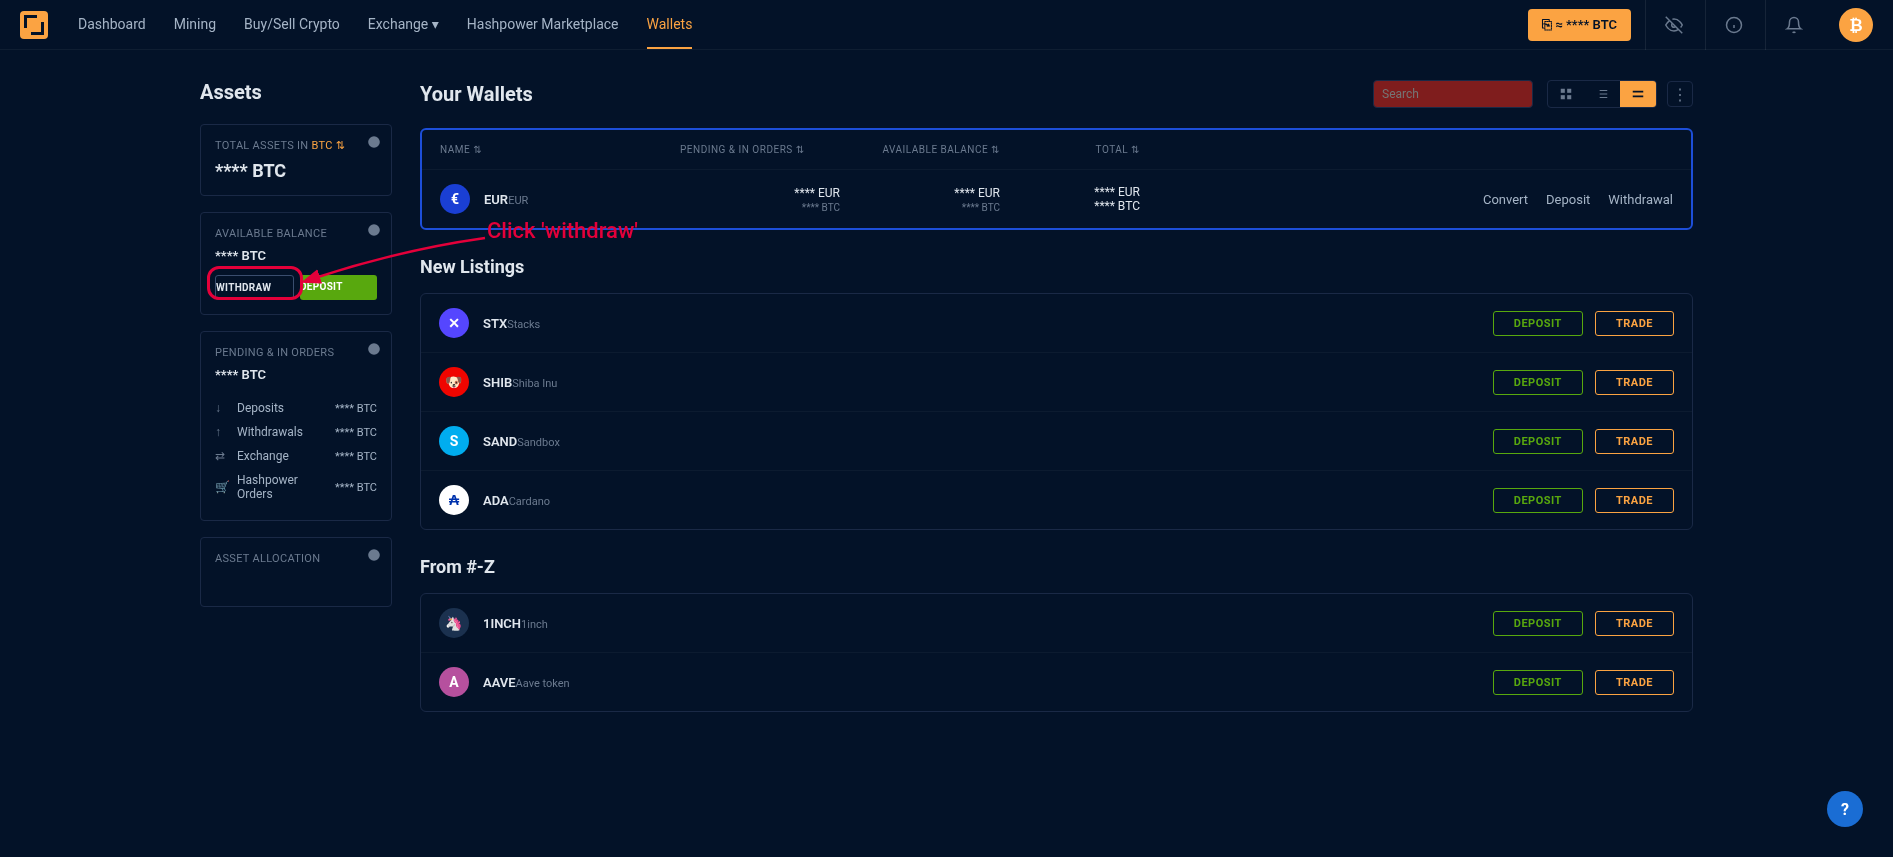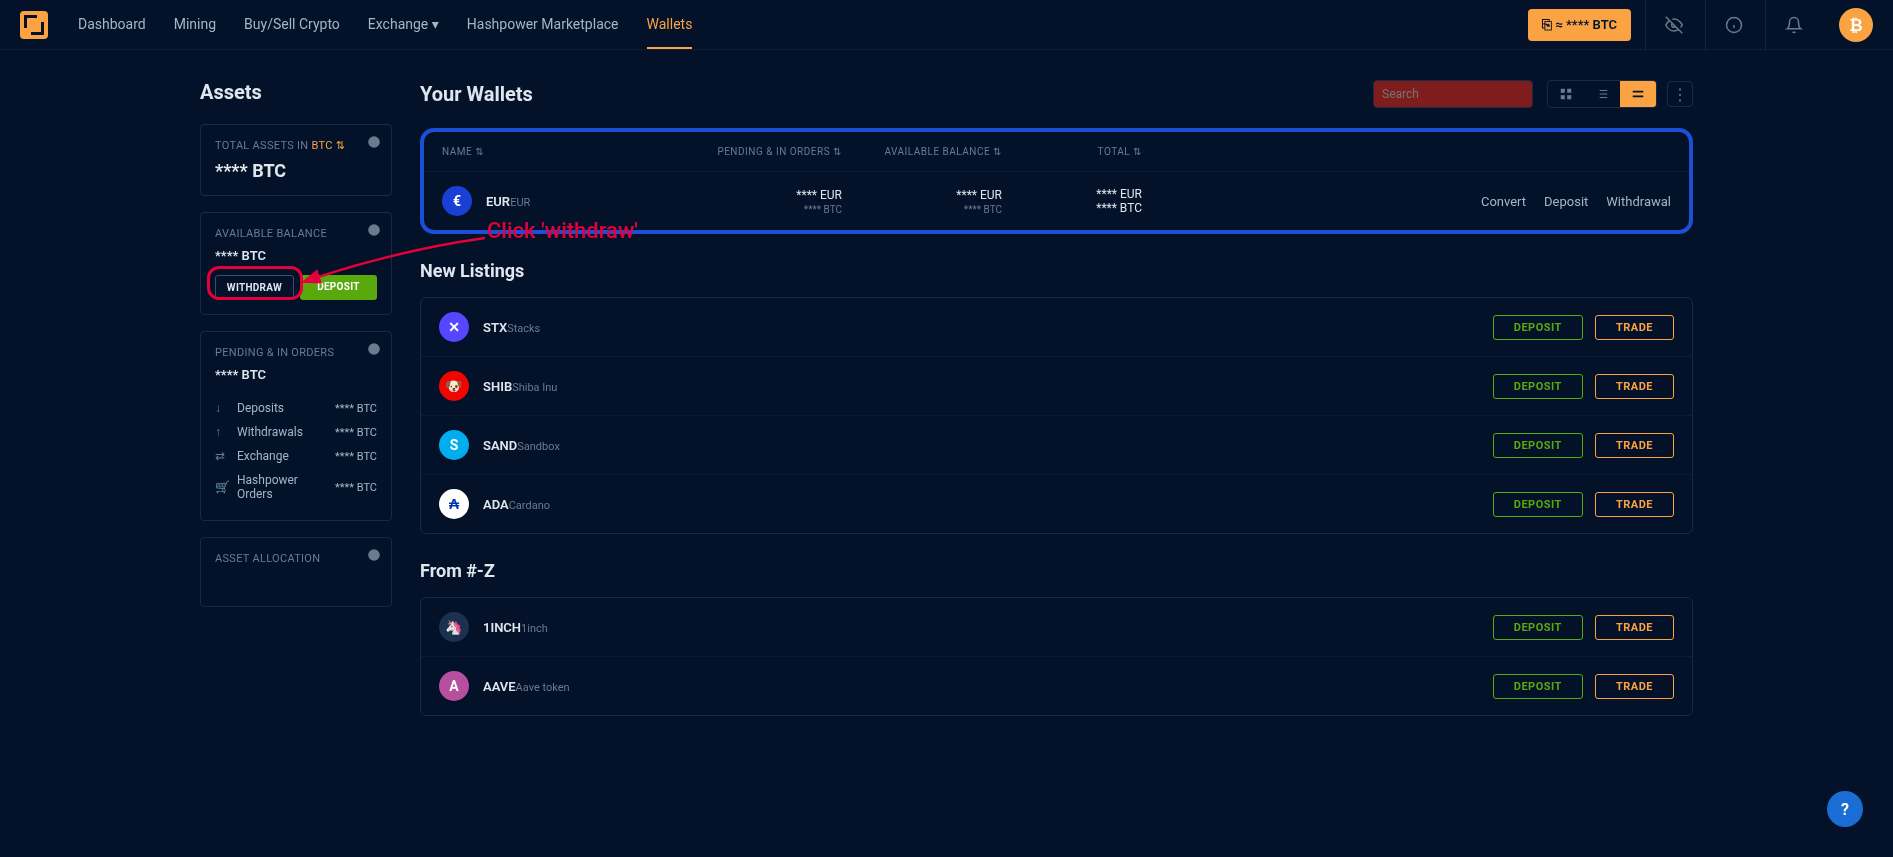--- a/index.html
+++ b/index.html
@@ -18,41 +18,41 @@
 .container{display:flex;padding:30px 200px 40px;gap:28px}
 .sidebar{width:192px;flex-shrink:0}
 .sidebar h2{font-size:20px;font-weight:700;margin-bottom:20px}
 .card{border:1px solid #1a2946;border-radius:4px;padding:14px;margin-bottom:16px;position:relative}
 .card .info-icon{position:absolute;top:10px;right:10px;width:14px;height:14px;color:#6b7a8f}
 .card-label{font-size:11px;color:#6b7a8f;letter-spacing:.3px}
 .card-label .btc{color:#fba342}
 .card-value{font-size:18px;font-weight:700;margin-top:8px}
 .card-value.small{font-size:13px;font-weight:600}
 .btn-row{display:flex;gap:6px;margin-top:12px}
-.btn{flex:1;padding:6px 0;font-size:10px;font-weight:700;text-align:center;border-radius:3px;cursor:pointer;letter-spacing:.3px}
+.btn{flex:1;padding:6px 0;font-size:10px;font-weight:700;text-align:left;border-radius:3px;cursor:pointer;letter-spacing:.3px}
 .btn-withdraw{border:1px solid #3a4d6e;color:#e0e6ed;background:transparent}
 .btn-deposit{background:#58a80e;color:#fff}
 .pending-list{margin-top:14px}
 .pending-row{display:flex;align-items:center;padding:5px 0;font-size:12px}
 .pending-row .picon{width:14px;margin-right:8px;color:#6b7a8f}
 .pending-row .plabel{flex:1;color:#a5b4c6}
 .pending-row .pval{font-size:11px;color:#a5b4c6}
 .main{flex:1}
 .main-head{display:flex;align-items:center;margin-bottom:20px}
 .main-head h2{font-size:20px;font-weight:700;flex:1}
 .search-box{width:160px;height:28px;background:#7f1d1d;border:1px solid #1a2946;border-radius:4px;display:flex;align-items:center;padding:0 8px;margin-right:14px}
 .search-box input{flex:1;background:none;border:none;color:#e0e6ed;font-size:12px;outline:none}
 .view-toggle{display:flex;border:1px solid #1a2946;border-radius:4px;overflow:hidden;margin-right:10px}
 .view-btn{width:36px;height:26px;display:flex;align-items:center;justify-content:center;cursor:pointer;color:#6b7a8f}
 .view-btn.active{background:#fba342;color:#031228}
 .menu-btn{width:26px;height:26px;border:1px solid #1a2946;border-radius:4px;display:flex;align-items:center;justify-content:center;cursor:pointer;color:#6b7a8f}
-.table{border:4px solid #1d4ed8;border-radius:14px;overflow:hidden}
+.table{border:2px solid #1d4ed8;border-radius:6px;overflow:hidden}
 .thead{display:flex;padding:14px 18px;font-size:10px;color:#6b7a8f;letter-spacing:.5px}
 .th-name{width:240px}
-.th-pend{width:160px;text-align:right}
+.th-pend{width:160px;}
 .th-avail{width:160px;text-align:right}
 .th-total{width:140px;text-align:right}
 .th-actions{flex:1}
 .trow{display:flex;align-items:center;padding:14px 18px;border-top:1px solid rgba(255,255,255,.04)}
 .coin-icon{width:30px;height:30px;border-radius:50%;margin-right:14px;display:flex;align-items:center;justify-content:center;font-weight:700;font-size:14px;color:#fff;flex-shrink:0}
 .coin-info{display:flex;flex-direction:row}
 .coin-sym{font-size:13px;font-weight:600}
 .coin-name{font-size:11px;color:#6b7a8f;margin-top:2px}
 .td-name{width:240px;display:flex;align-items:center}
 .td-num{width:160px;text-align:right;font-size:12px}

